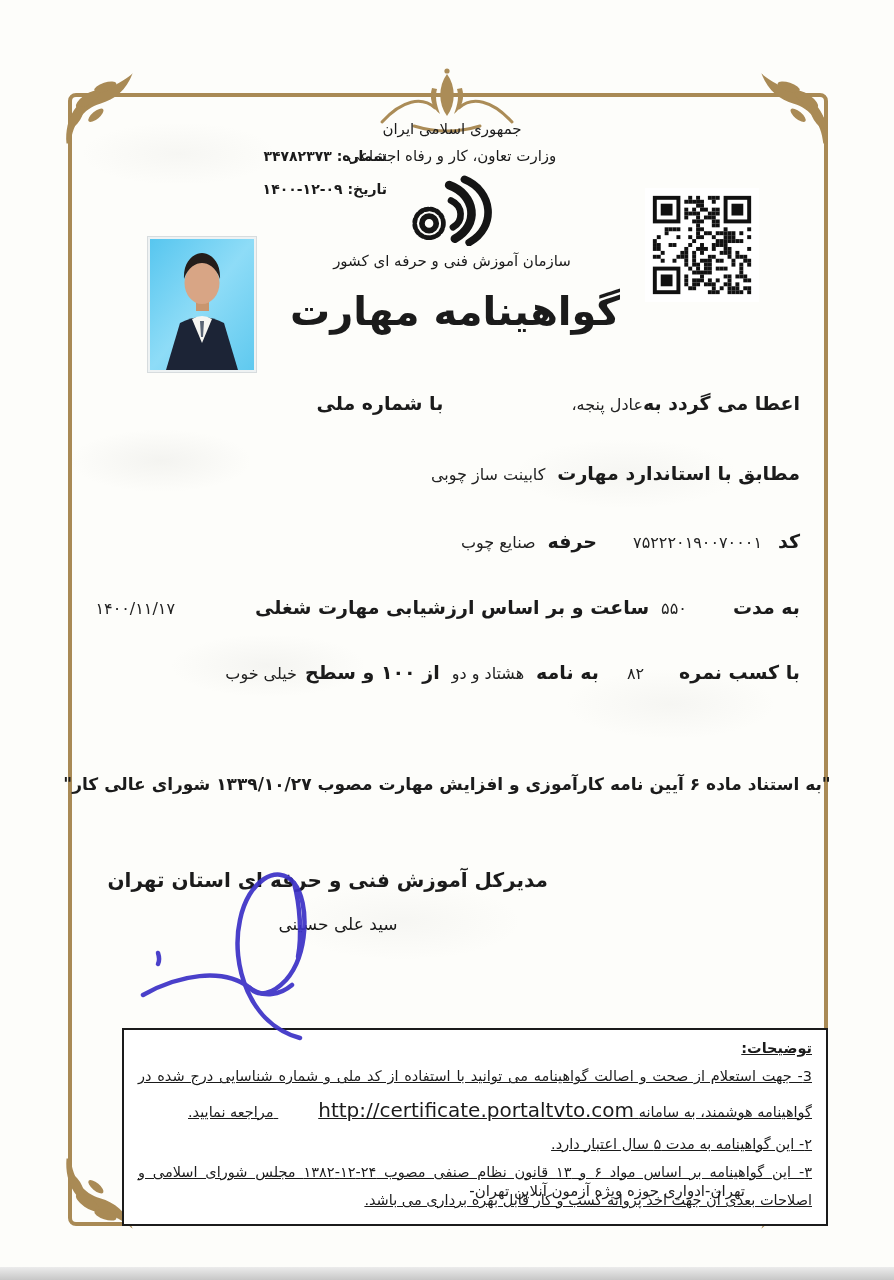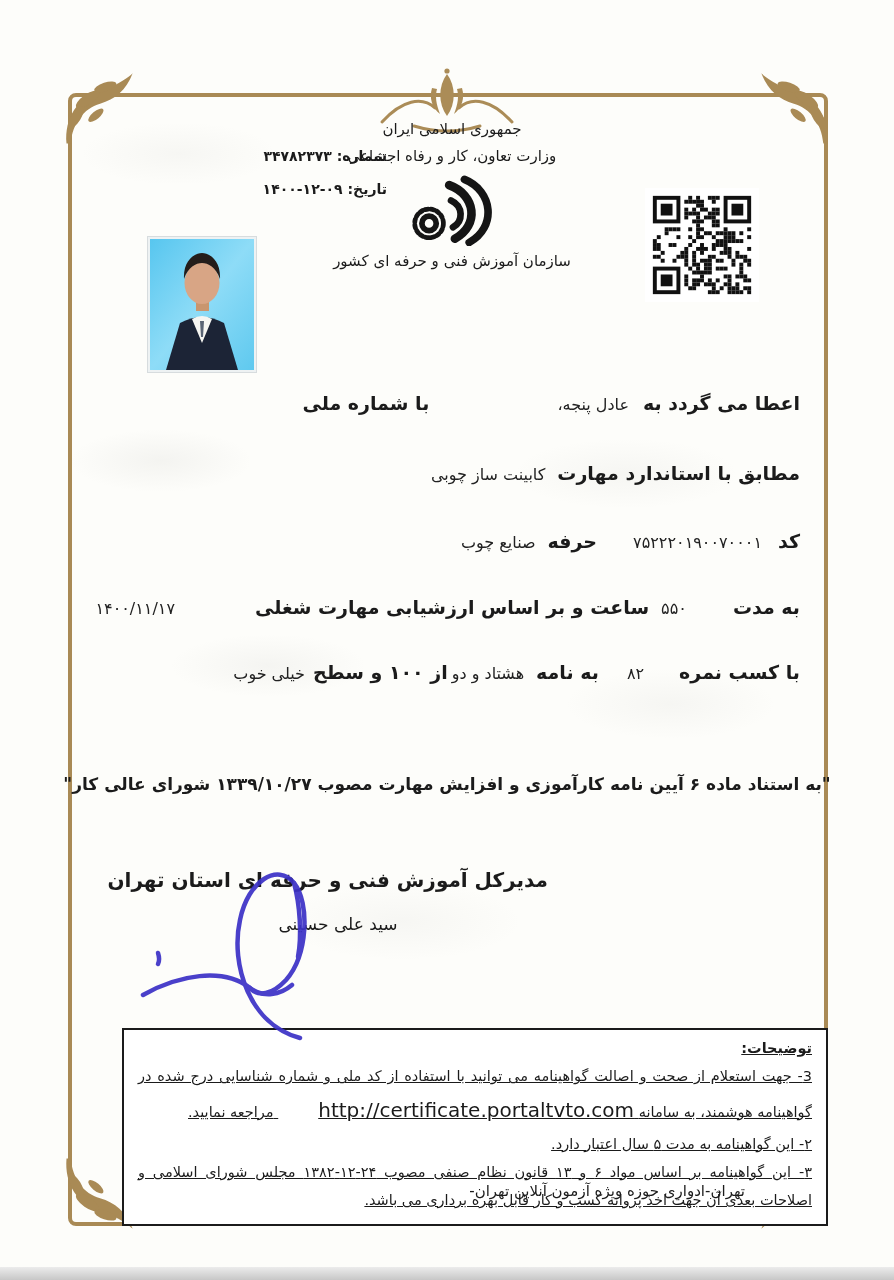--- a/index.html
+++ b/index.html
@@ -360,23 +360,24 @@
       <rect width="104" height="131" fill="url(#pbg)"></rect>
       <rect x="46" y="58" width="13" height="14" fill="#c9966f"></rect>
       <path d="M16,131 L30,84 Q52,72 74,84 L88,131 Z" fill="#1c2436"></path>
       <path d="M42,80 L52,104 L62,80 Q52,74 42,80 Z" fill="#f6f6f2"></path>
       <path d="M50,82 l4,0 l-1,16 l-2,0 Z" fill="#5a6474"></path>
       <ellipse cx="52" cy="44" rx="17.5" ry="21" fill="#d8a585"></ellipse>
       <path d="M34,40 C33,22 44,14 52,14 C60,14 71,22 70,40 C66,28 58,24 52,24 C46,24 38,28 34,40 Z" fill="#241d1a"></path>
     </svg>
   </div>
 
+  <div class="title">گواهینامه مهارت</div>
 
   <div class="row r1">
-    <span class="b" style="margin-left:14px">اعطا می گردد به</span>
+    <span class="b" style="margin-left:0">اعطا می گردد به</span>
     <span class="v" style="margin-left:128px">عادل پنجه،</span>
     <span class="b">با شماره ملی</span>
   </div>
 
   <div class="row r2">
     <span class="b" style="margin-left:12px">مطابق با استاندارد مهارت</span>
     <span class="v">کابینت ساز چوبی</span>
   </div>
 
   <div class="row r3">
@@ -390,21 +391,21 @@
     <span class="b" style="margin-left:46px">به مدت</span>
     <span class="v" style="margin-left:12px">۵۵۰</span>
     <span class="b" style="margin-left:80px">ساعت و بر اساس ارزشیابی مهارت شغلی</span>
     <span class="v" style="letter-spacing:1px">۱۴۰۰/۱۱/۱۷</span>
   </div>
 
   <div class="row r5">
     <span class="b" style="margin-left:35px">با کسب نمره</span>
     <span class="v" style="margin-left:28px">۸۲</span>
     <span class="b" style="margin-left:12px">به نامه</span>
-    <span class="v" style="margin-left:4px">هشتاد و دو</span>
+    <span class="v" style="margin-left:12px">هشتاد و دو</span>
     <span class="b" style="margin-left:8px">از ۱۰۰ و سطح</span>
     <span class="v">خیلی خوب</span>
   </div>
 
   <div class="quote">"به استناد ماده ۶ آیین نامه کارآموزی و افزایش مهارت مصوب ۱۳۳۹/۱۰/۲۷ شورای عالی کار"</div>
 
   <div class="sig-title">مدیرکل آموزش فنی و حرفه ای استان تهران</div>
   <div class="sig-name">سید علی حسینی</div>
   <svg class="sig-ink" viewBox="0 0 300 210">
     <g stroke="#3b31c6" stroke-width="4.5" fill="none" stroke-linecap="round" opacity="0.92">

